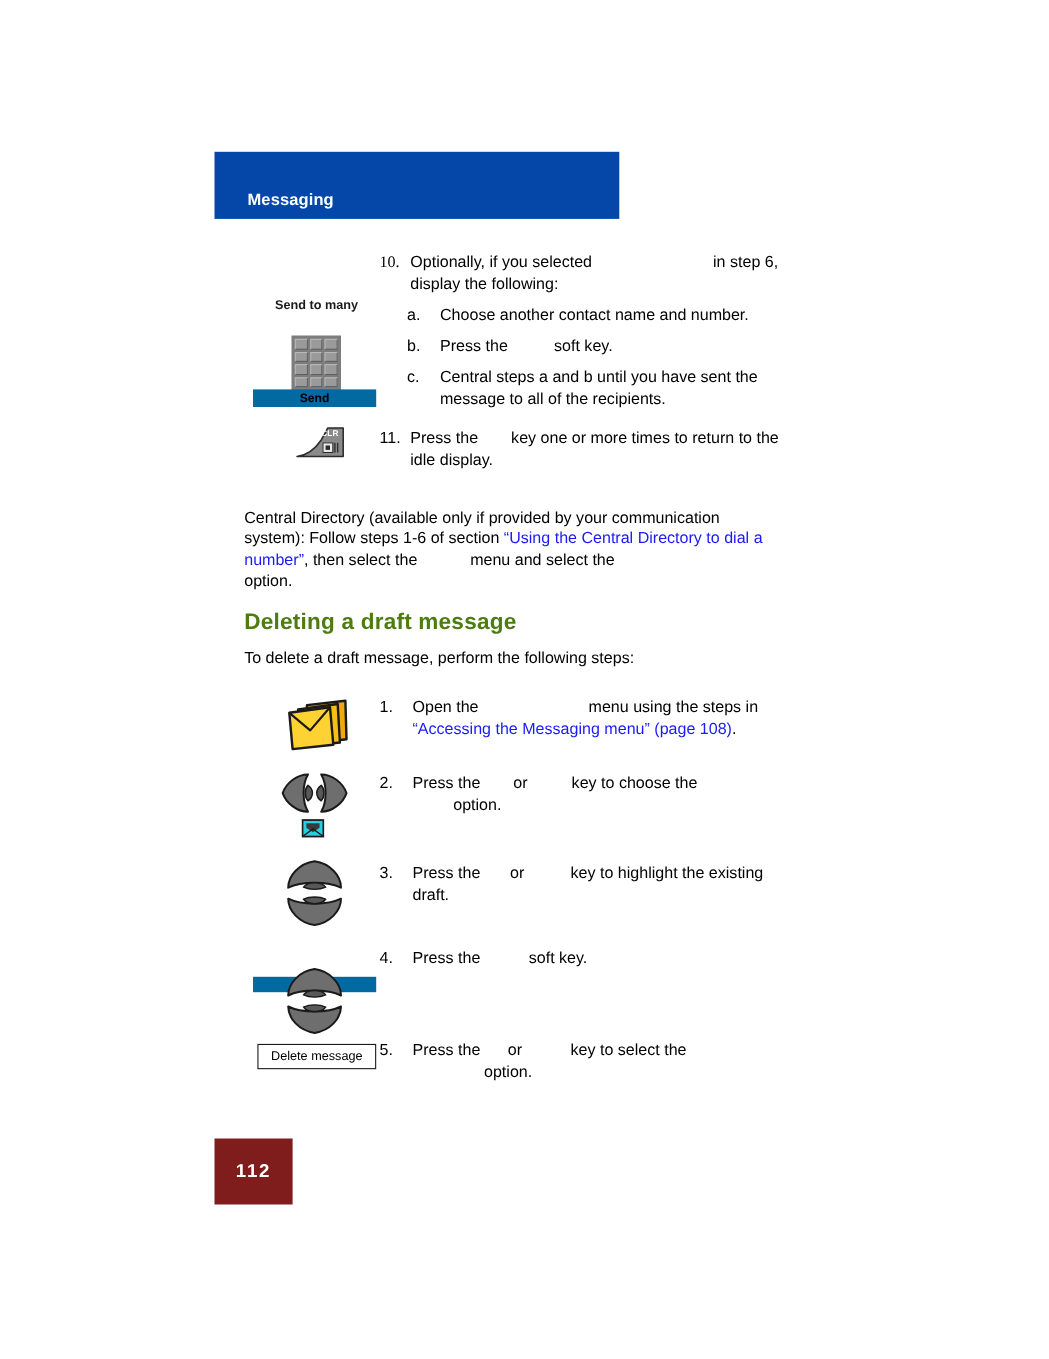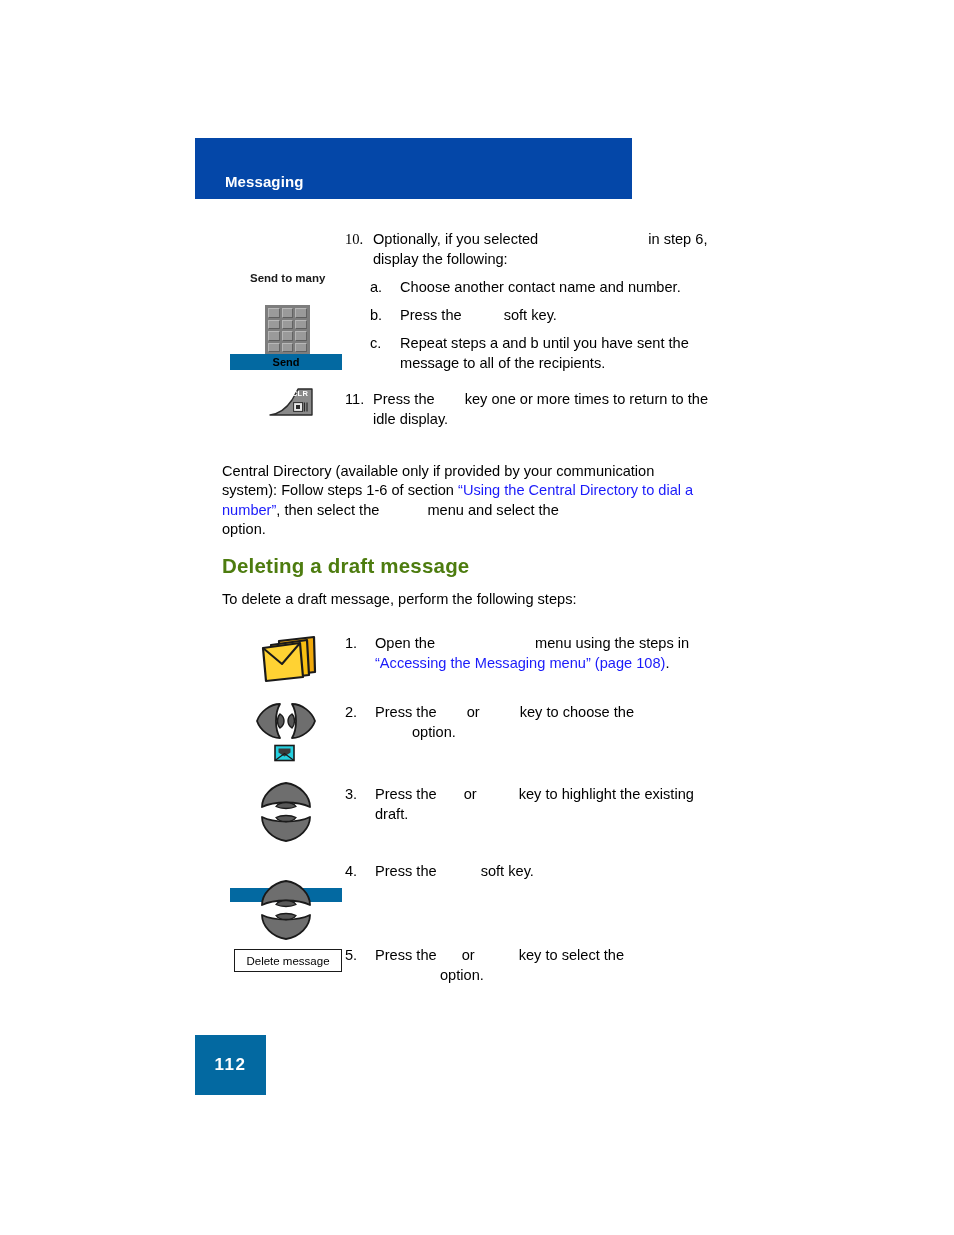--- a/index.html
+++ b/index.html
@@ -20,21 +20,21 @@
   .page {
     position: absolute;
     inset: 0;
   }
 
   
   .header-bar {
     position: absolute;
     left: 195px;
     top: 138px;
-    width: 437px;
+    width: 368px;
     height: 61px;
     background: #0447a8;
   }
   .header-title {
     position: absolute;
     left: 30px;
     bottom: 9px;
     color: #ffffff;
     font-size: 15px;
     font-weight: bold;
@@ -81,21 +81,21 @@
     letter-spacing: 0.2px;
   }
 
   
   .folio {
     position: absolute;
     left: 195px;
     top: 1035px;
     width: 71px;
     height: 60px;
-    background: #0369a1;
+    background: #7f1d1d;
     color: #ffffff;
     font-size: 17px;
     font-weight: bold;
     letter-spacing: 1.6px;
     display: flex;
     align-items: center;
     justify-content: center;
   }
 
   .caption-small {
@@ -223,21 +223,21 @@
   <div class="step" style="left:370px; top:306px; width:370px;">
     <div class="step-num" style="width:30px;">b.</div>
     <div class="step-body">
       <span>Press the</span><span class="gap" style="width:42px;"></span><span>soft key.</span>
     </div>
   </div>
 
   <div class="step" style="left:370px; top:334px; width:370px;">
     <div class="step-num" style="width:30px;">c.</div>
     <div class="step-body">
-      <span>Repeat steps a and b until you have sent the</span><br>
+      <span>Central steps a and b until you have sent the</span><br>
       <span>message to all of the recipients.</span>
     </div>
   </div>
 
   <div class="step" style="left:345px; top:390px; width:395px;">
     <div class="step-num" style="width:28px;">11.</div>
     <div class="step-body">
       <span>Press the</span><span class="gap" style="width:30px;"></span><span>key one or more times to return to the</span><br>
       <span>idle display.</span>
     </div>

